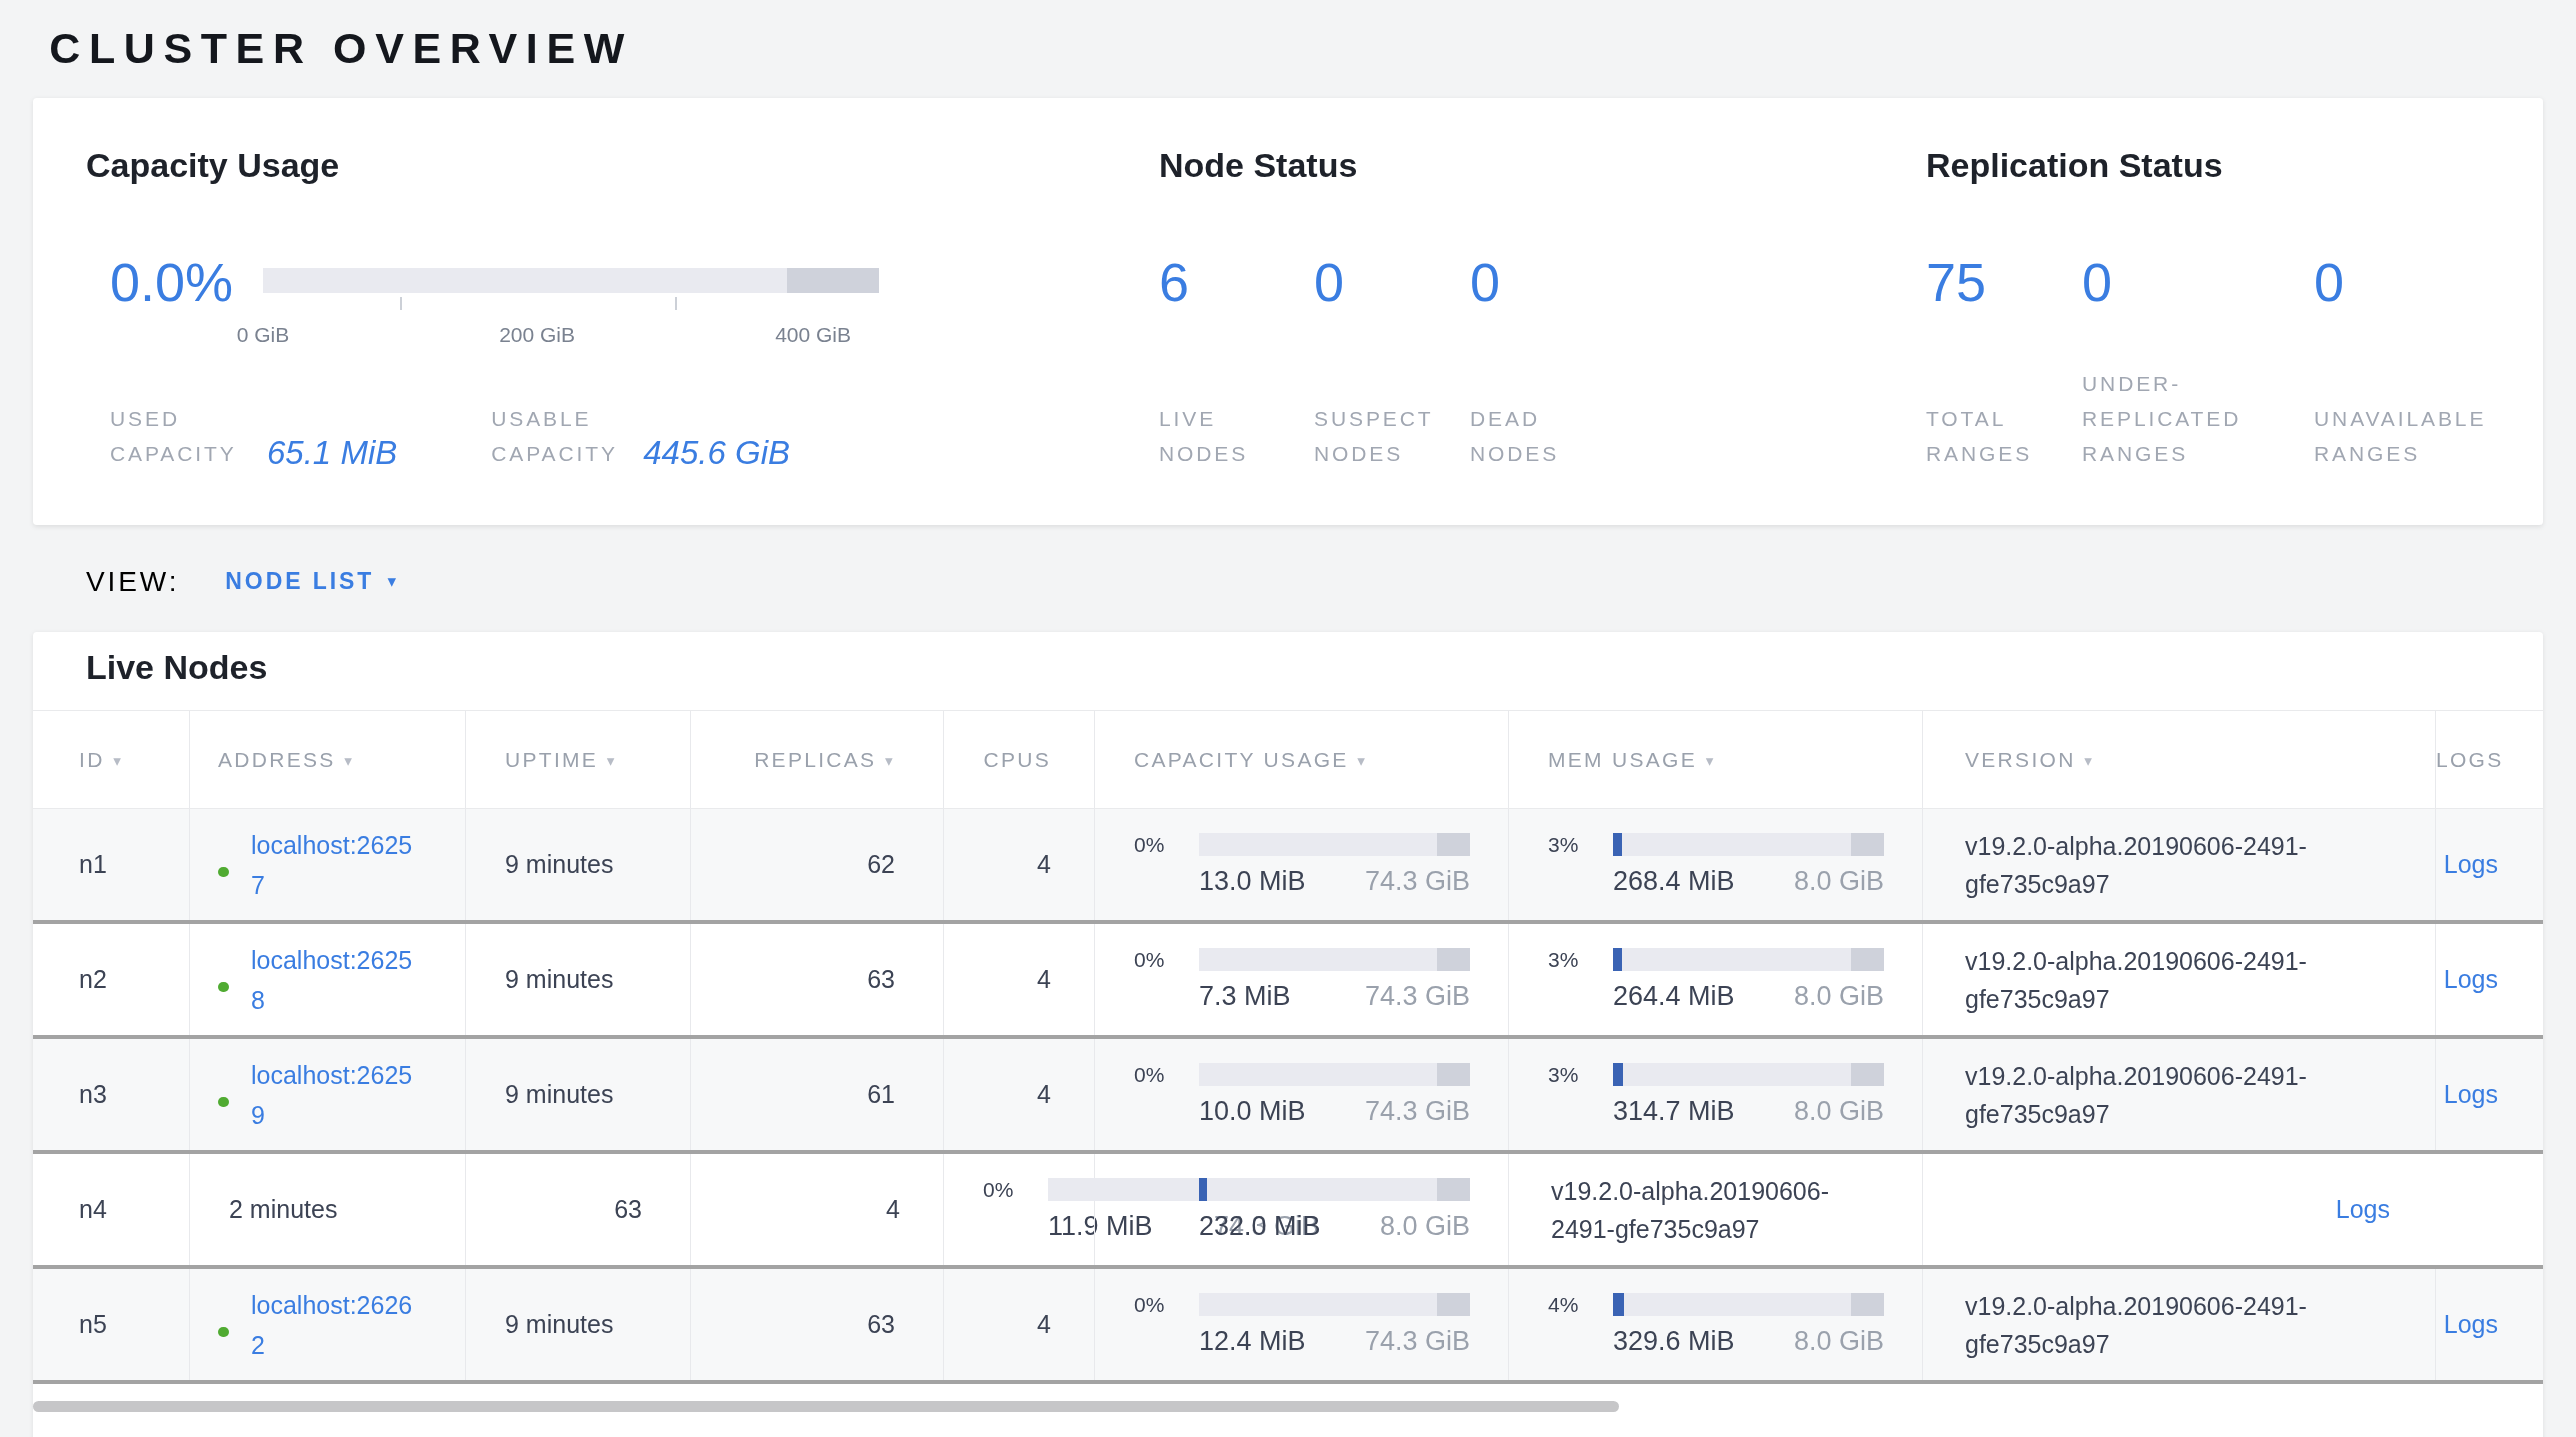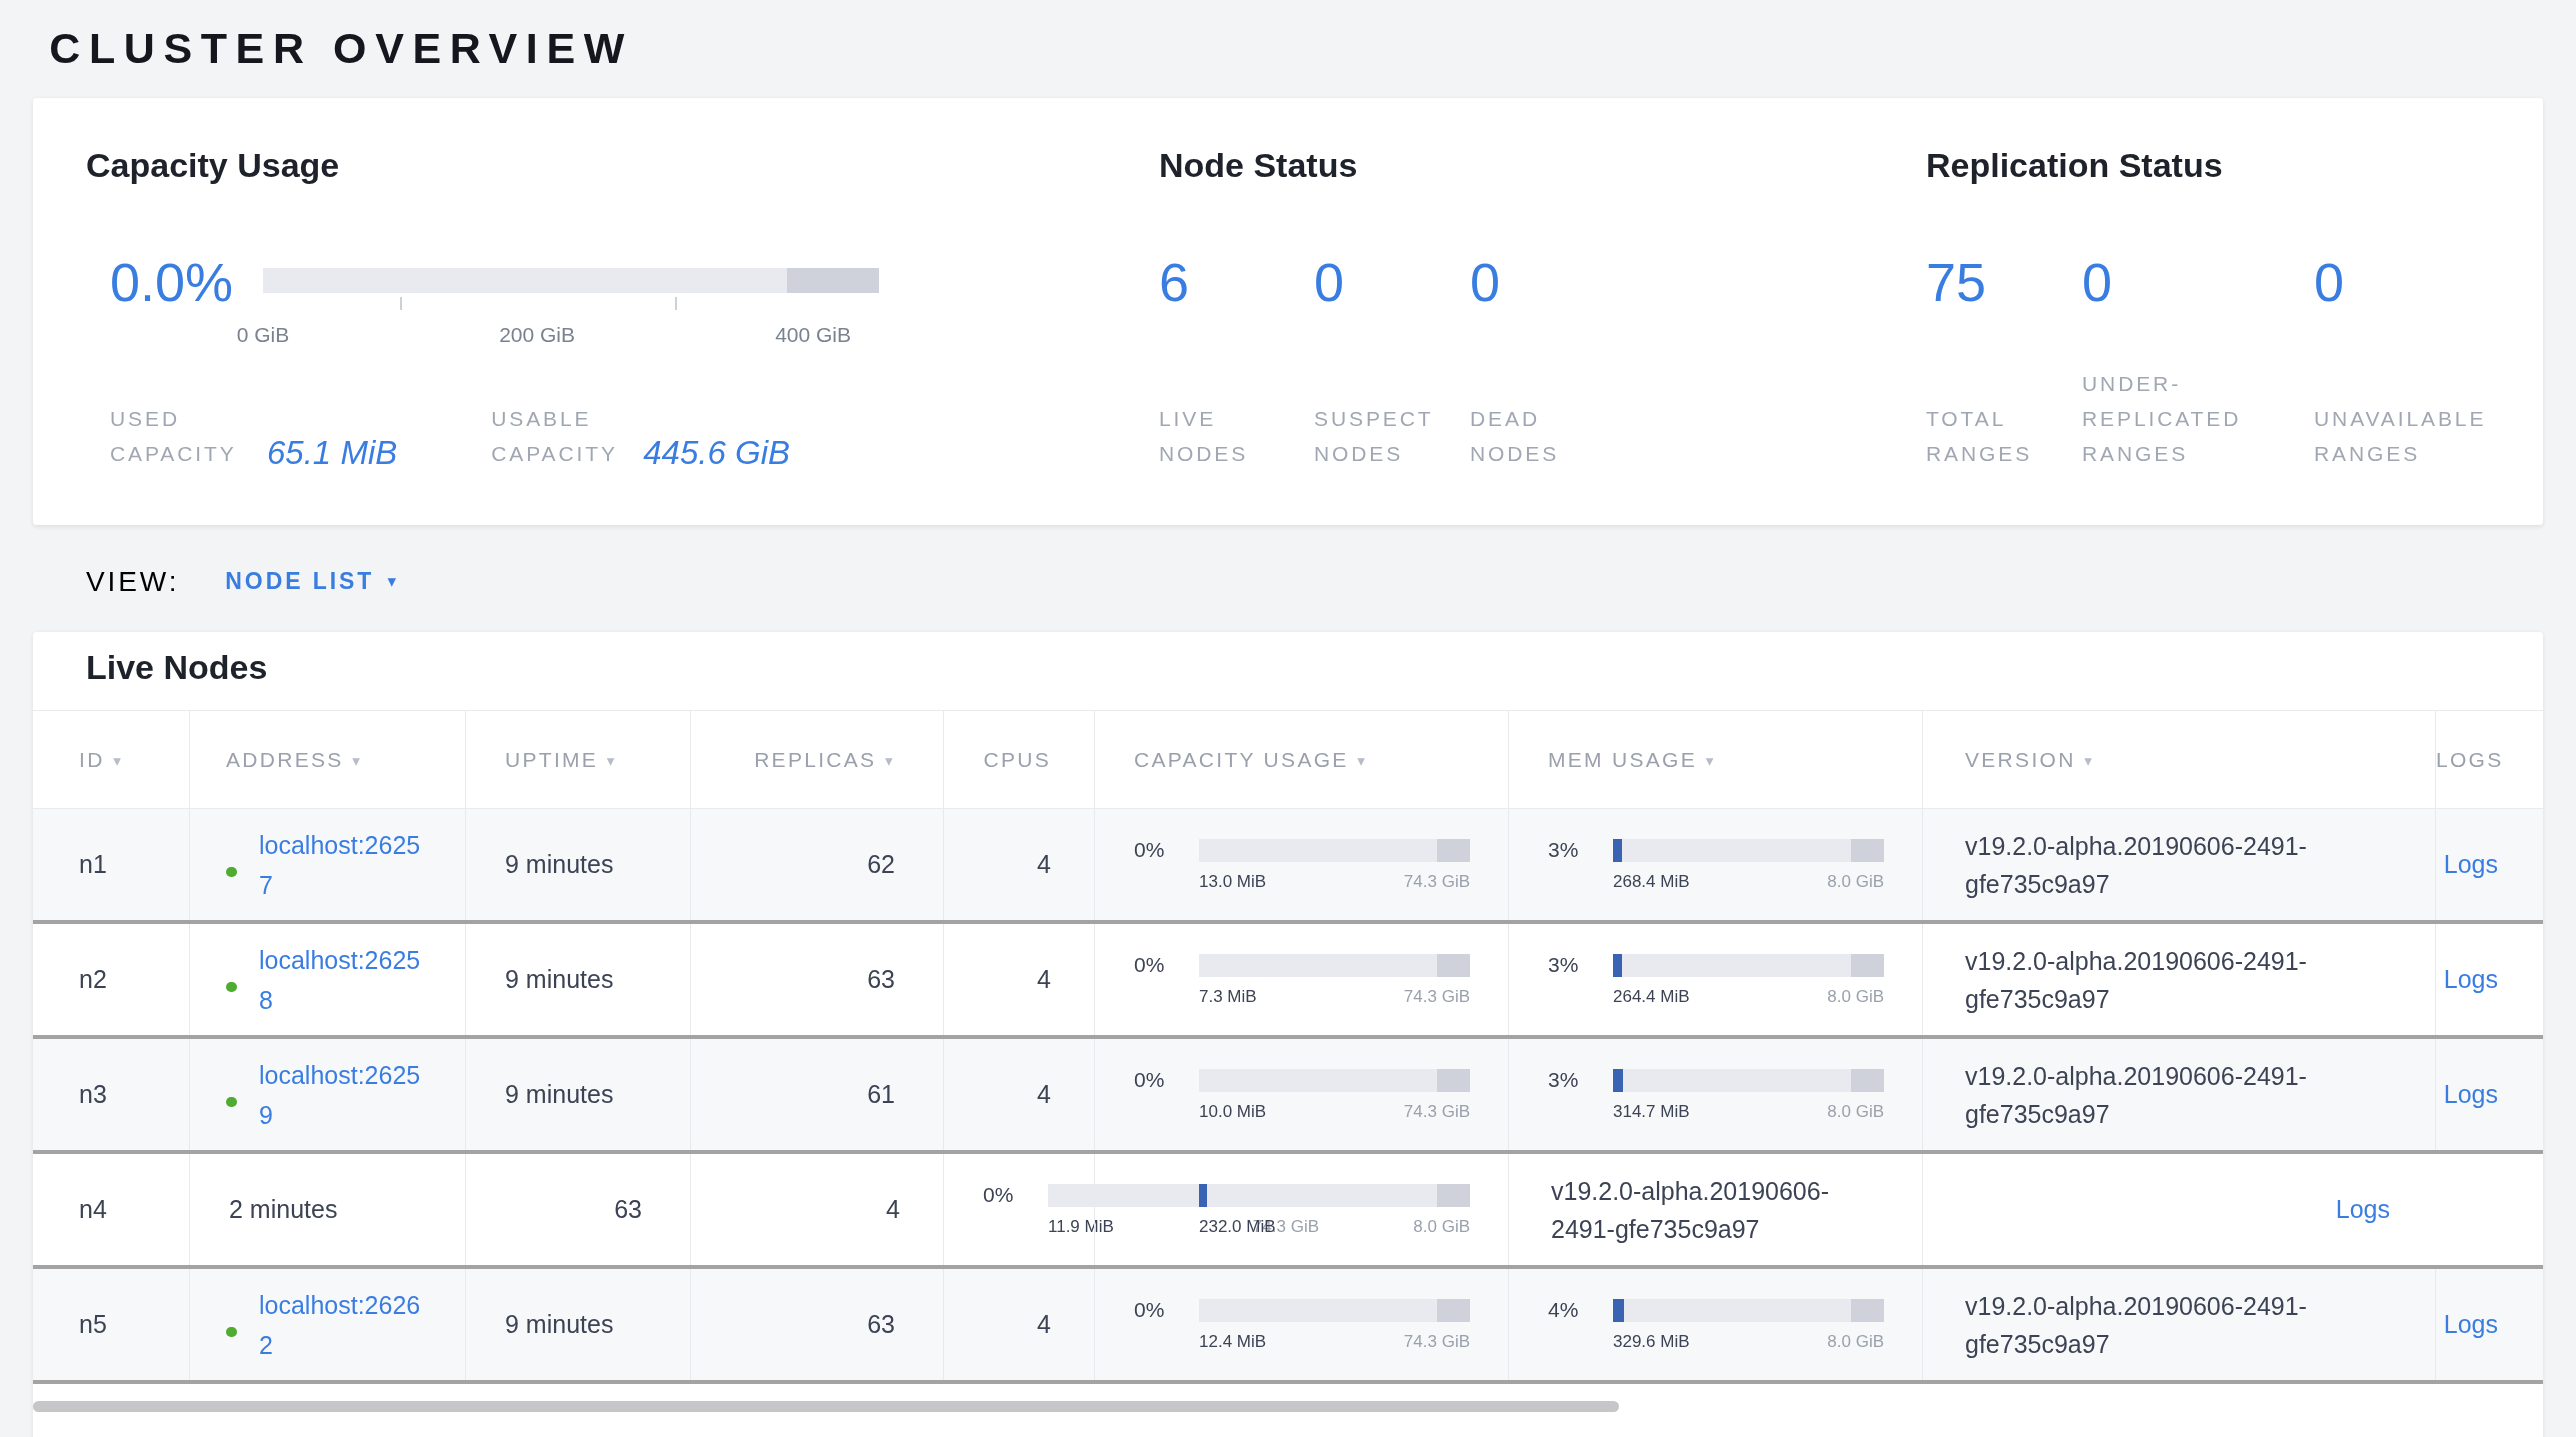--- a/index.html
+++ b/index.html
@@ -118,42 +118,42 @@
   .trow { height: 115px; border-bottom: 4px solid #a3a3a3; }
   .trow:nth-child(odd) { background: #f7f8f9; }
   .td {
     display: flex; align-items: center;
     font-size: 25px; color: #3c4354;
     border-left: 1px solid #e8e9ec;
   }
   .trow .td:first-child { border-left: none; }
 
   .c-id  { padding-left: 46px; }
-  .c-addr{ padding-left: 36px; }
+  .c-addr{ padding-left: 28px; }
   .c-up  { padding-left: 39px; }
   .c-rep { justify-content: flex-end; padding-right: 48px; }
   .c-cpu { justify-content: flex-end; padding-right: 43px; }
   .c-cap { padding-left: 39px; padding-right: 38px; }
   .c-mem { padding-left: 39px; padding-right: 38px; }
   .c-ver { padding-left: 42px; padding-right: 38px; }
   .c-log { justify-content: flex-end; padding-right: 45px; }
 
   .addr { display: flex; align-items: center; gap: 12px; }
   .dot { flex: none; width: 10.5px; height: 10.5px; border-radius: 50%; background: #50ab32; margin: 14.4px 10.5px 0 0; }
   .addr-link { width: 165px; word-break: break-all; line-height: 40px; color: #3a7de1; text-decoration: none; cursor: pointer; }
   .logs-link { color: #3a7de1; text-decoration: none; cursor: pointer; }
   .ver-text { line-height: 38px; }
 
   .usage { width: 336px; }
   .usage-top { display: flex; align-items: center; }
   .u-pct { width: 65px; font-size: 21px; color: #3c4354; }
   .mini-bar  { position: relative; width: 271px; height: 23px; background: #e9eaf0; }
   .mini-cap  { position: absolute; right: 0; top: 0; height: 100%; width: 12%; background: #cfd2db; }
   .mini-fill { position: absolute; left: 0; top: 0; height: 100%; background: #3a63b4; }
-  .usage-vals { display: flex; justify-content: space-between; margin: 9.6px 0 0 65px; width: 271px; font-size: 17px; }
+  .usage-vals { display: flex; justify-content: space-between; margin: 9.6px 0 0 65px; width: 271px; font-size: 27px; }
   .u-used  { color: #3c4354; }
   .u-total { color: #9aa1ac; }
 
   .hscroll { position: absolute; left: 33px; top: 1401px; width: 1586px; height: 10.5px; border-radius: 5.8px; background: #c6c6c8; }
 </style>
 </head>
 <body>
 
 <div class="page">
 

